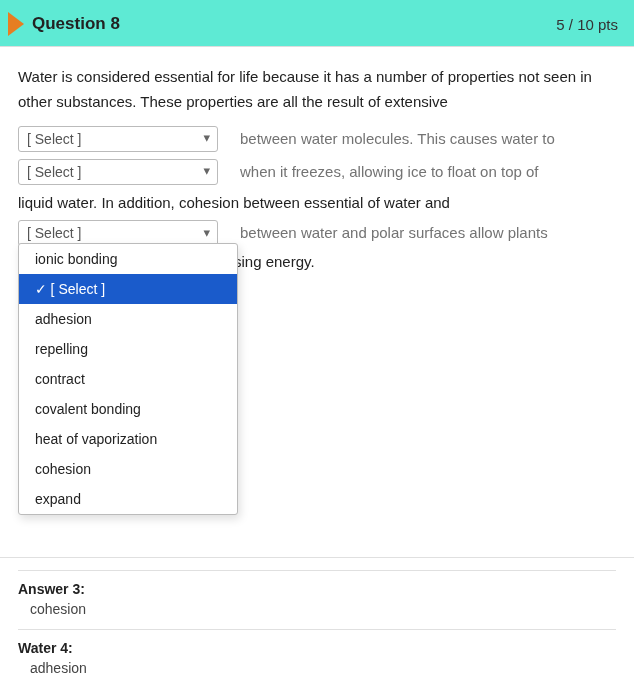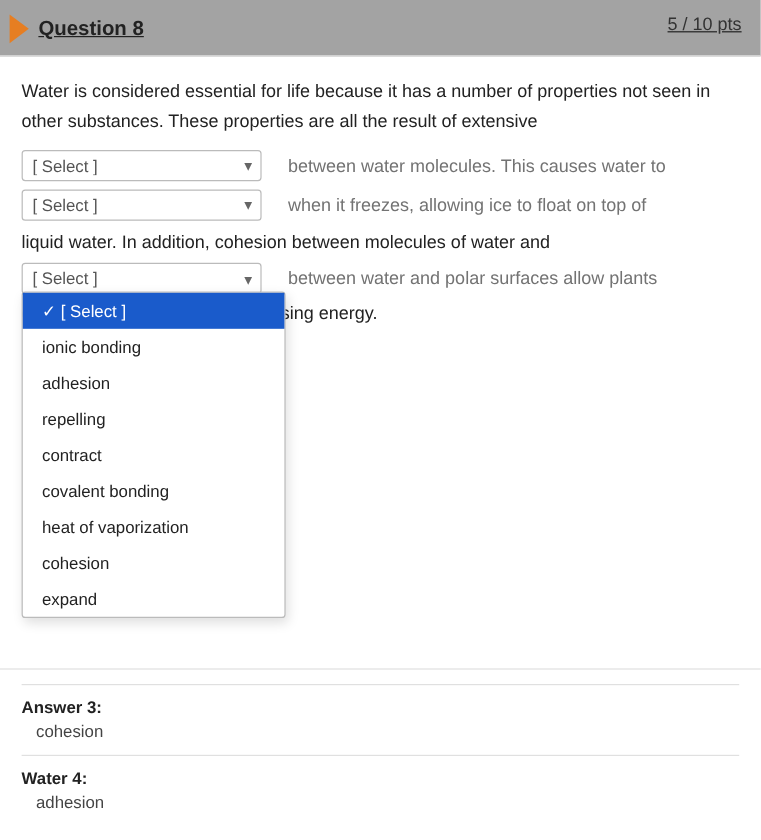--- a/index.html
+++ b/index.html
@@ -8,26 +8,25 @@
       font-size: 15px;
       background: #fff;
       color: #222;
       width: 634px;
       min-height: 700px;
       position: relative;
     }
 
     .question-header {
       display: flex;
-      align-items: flex-start;
+      align-items: center;
       justify-content: space-between;
       padding: 12px 16px 10px 8px;
       border-bottom: 1px solid #ddd;
-      background: #a3a3a3;
-      text-decoration: underline;
+      background: #5eead4;
     }
 
     .question-title-wrap {
       display: flex;
       align-items: center;
       gap: 8px;
     }
 
     .orange-marker {
       width: 0;
@@ -195,36 +194,36 @@
         <option>covalent bonding</option>
         <option>heat of vaporization</option>
         <option>shrink</option>
         <option>cohesion</option>
         <option>expand</option>
       </select>
     </div>
     <span class="text-segment">when it freezes, allowing ice to float on top of</span>
   </div>
 
-  <p class="passage" style="margin-top:4px; margin-bottom:4px;">liquid water. In addition, cohesion between molecules of water and</p>
+  <p class="passage" style="margin-top:4px; margin-bottom:4px;">liquid water. In addition, cohesion between essential of water and</p>
 
   <div class="text-line" style="margin-bottom: 0;">
     <div class="inline-select-wrap">
       <select class="inline-select">
         <option>[ Select ]</option>
       </select>
     </div>
     <span class="text-segment">between water and polar surfaces allow plants</span>
   </div>
   <p class="passage" style="margin-top:4px;">of feet from the ground without using energy.</p>
 </div>
 
 <div class="dropdown-open">
+  <div class="dropdown-option">ionic bonding</div>
   <div class="dropdown-option selected">✓ [ Select ]</div>
-  <div class="dropdown-option">ionic bonding</div>
   <div class="dropdown-option">adhesion</div>
   <div class="dropdown-option">repelling</div>
   <div class="dropdown-option">contract</div>
   <div class="dropdown-option">covalent bonding</div>
   <div class="dropdown-option">heat of vaporization</div>
   <div class="dropdown-option">cohesion</div>
   <div class="dropdown-option">expand</div>
 </div>
 
 <div class="answers-section" style="margin-top: 260px;">

